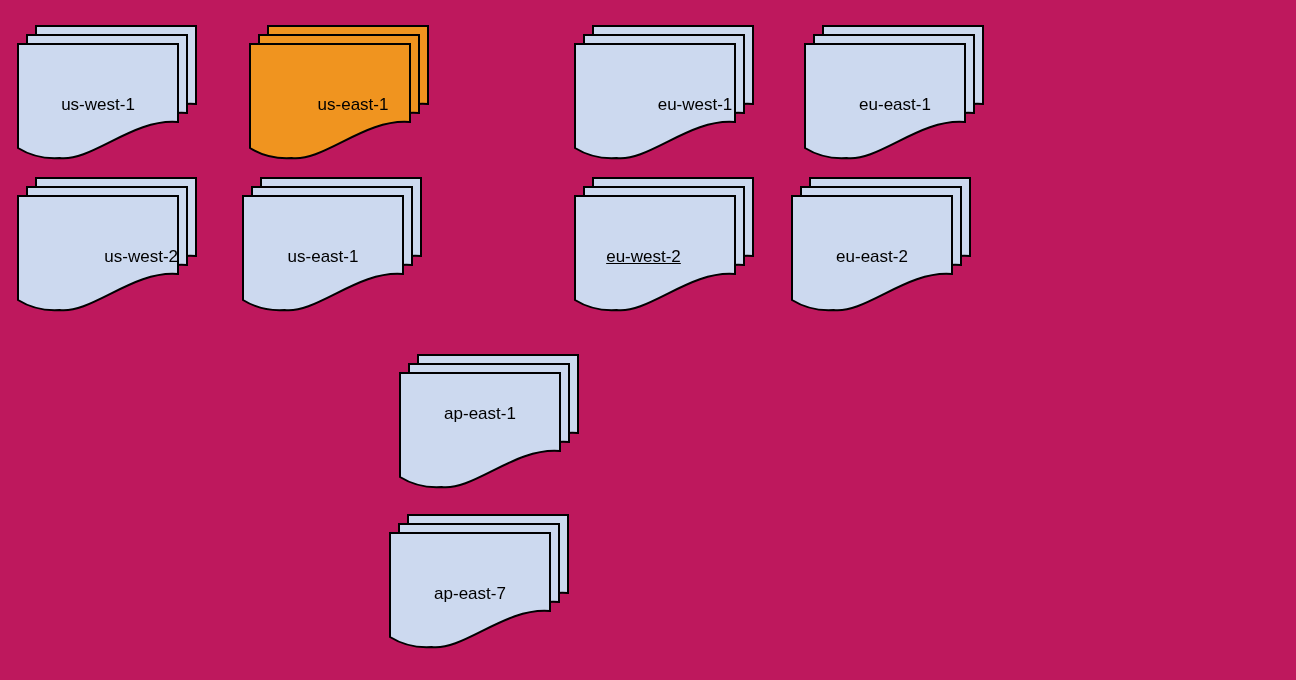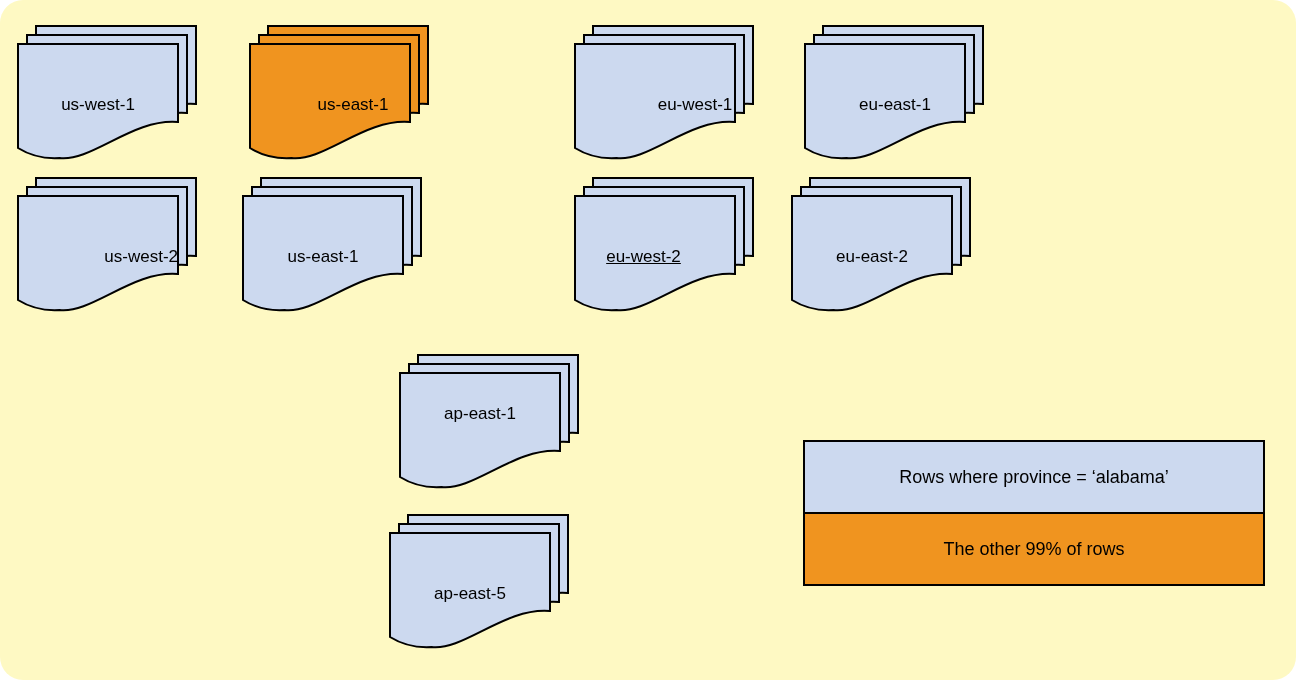--- a/index.html
+++ b/index.html
@@ -54,21 +54,21 @@
     color: #000000;
     box-sizing: border-box;
   }
   .legend-row.top {
     border-bottom: 2px solid #000000;
   }
 </style>
 </head>
 <body>
 
-<div id="canvas" style="background: #fef9c3; border-radius: 23px;">
+<div id="canvas" style="background: #be185d;">
     <div class="doc-stack" style="left: 16px; top: 24px; width: 182px; height: 146px;">
       <svg width="182" height="146" viewBox="0 0 182 146">
         <path d="M 0 0 L 160 0 L 160 78 C 115.19999999999999 74 73.60000000000001 118 41.6 114 C 25.6 115 11.200000000000001 111 0 104 Z" fill="#ccd9ef" stroke="#000000" stroke-width="2" stroke-linejoin="miter" transform="translate(20,2)"></path>
         <path d="M 0 0 L 160 0 L 160 78 C 115.19999999999999 74 73.60000000000001 118 41.6 114 C 25.6 115 11.200000000000001 111 0 104 Z" fill="#ccd9ef" stroke="#000000" stroke-width="2" stroke-linejoin="miter" transform="translate(11,11)"></path>
         <path d="M 0 0 L 160 0 L 160 78 C 115.19999999999999 74 73.60000000000001 118 41.6 114 C 25.6 115 11.200000000000001 111 0 104 Z" fill="#ccd9ef" stroke="#000000" stroke-width="2" stroke-linejoin="miter" transform="translate(2,20)"></path>
       </svg>
     </div>
     <div class="doc-label" style="left: 18px; top: 96px; width: 160px;">us-west-1</div>
     <div class="doc-stack" style="left: 248px; top: 24px; width: 182px; height: 146px;">
       <svg width="182" height="146" viewBox="0 0 182 146">
@@ -134,22 +134,14 @@
       </svg>
     </div>
     <div class="doc-label" style="left: 400px; top: 405px; width: 160px;">ap-east-1</div>
     <div class="doc-stack" style="left: 388px; top: 513px; width: 182px; height: 146px;">
       <svg width="182" height="146" viewBox="0 0 182 146">
         <path d="M 0 0 L 160 0 L 160 78 C 115.19999999999999 74 73.60000000000001 118 41.6 114 C 25.6 115 11.200000000000001 111 0 104 Z" fill="#ccd9ef" stroke="#000000" stroke-width="2" stroke-linejoin="miter" transform="translate(20,2)"></path>
         <path d="M 0 0 L 160 0 L 160 78 C 115.19999999999999 74 73.60000000000001 118 41.6 114 C 25.6 115 11.200000000000001 111 0 104 Z" fill="#ccd9ef" stroke="#000000" stroke-width="2" stroke-linejoin="miter" transform="translate(11,11)"></path>
         <path d="M 0 0 L 160 0 L 160 78 C 115.19999999999999 74 73.60000000000001 118 41.6 114 C 25.6 115 11.200000000000001 111 0 104 Z" fill="#ccd9ef" stroke="#000000" stroke-width="2" stroke-linejoin="miter" transform="translate(2,20)"></path>
       </svg>
     </div>
-    <div class="doc-label" style="left: 390px; top: 585px; width: 160px;">ap-east-5</div>
-    <div class="legend" style="left: 803px; top: 440px; width: 462px; height: 146px; border-color: rgb(0, 0, 0);">
-      <div class="legend-row top" style="background: rgb(204, 217, 239); border-color: rgb(0, 0, 0);">
-        <span>Rows where province = ‘alabama’</span>
-      </div>
-      <div class="legend-row" style="background: rgb(240, 148, 31); border-color: rgb(0, 0, 0);">
-        <span>The other 99% of rows</span>
-      </div>
-    </div>
+    <div class="doc-label" style="left: 390px; top: 585px; width: 160px;">ap-east-7</div>
   </div>
 
 </body></html>

